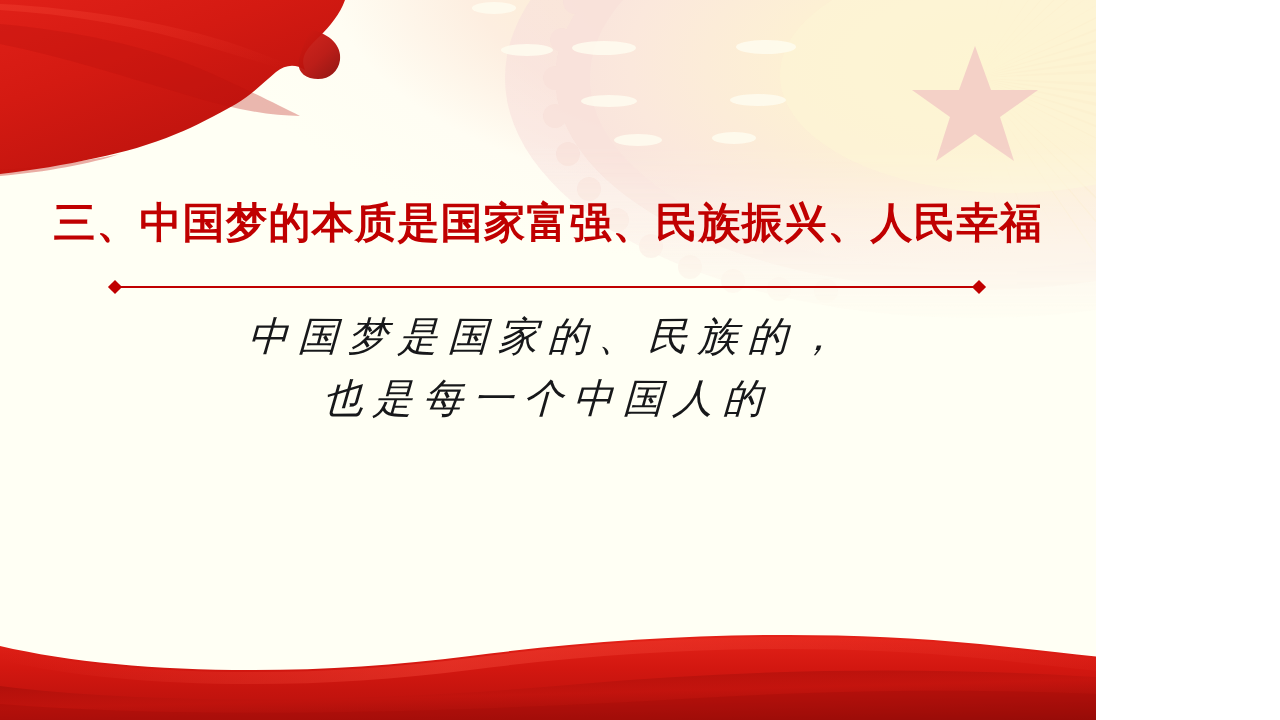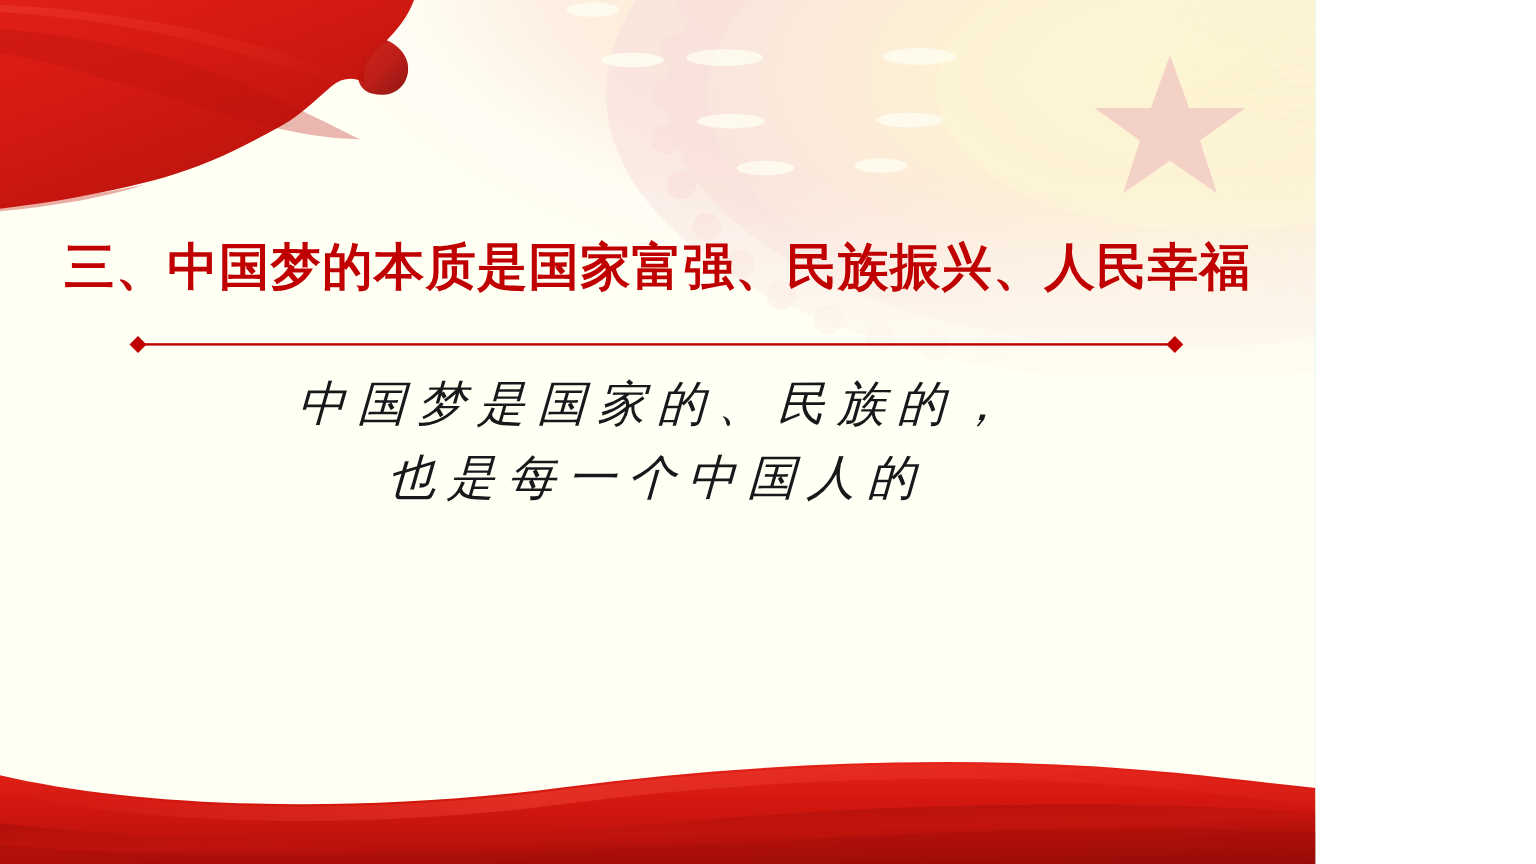--- a/index.html
+++ b/index.html
@@ -10,21 +10,21 @@
   }
   body {
     font-family: "Liberation Sans", "DejaVu Sans", sans-serif;
   }
 
   .slide {
     position: relative;
     width: 1096px;
     height: 720px;
     overflow: hidden;
-    background: #86efac;
+    background: #c4b5fd;
   }
 
   
   .bg-base {
     position: absolute;
     inset: 0;
     background:
       radial-gradient(ellipse 620px 300px at 74% -4%, #fdf4d8 0%, #fdf0d2 30%, #fdeee0 55%, #fffdf3 78%, #fffff4 100%),
       linear-gradient(180deg, #fdf1e2 0%, #fffdf2 32%, #fffff4 60%, #fffff4 100%);
   }

